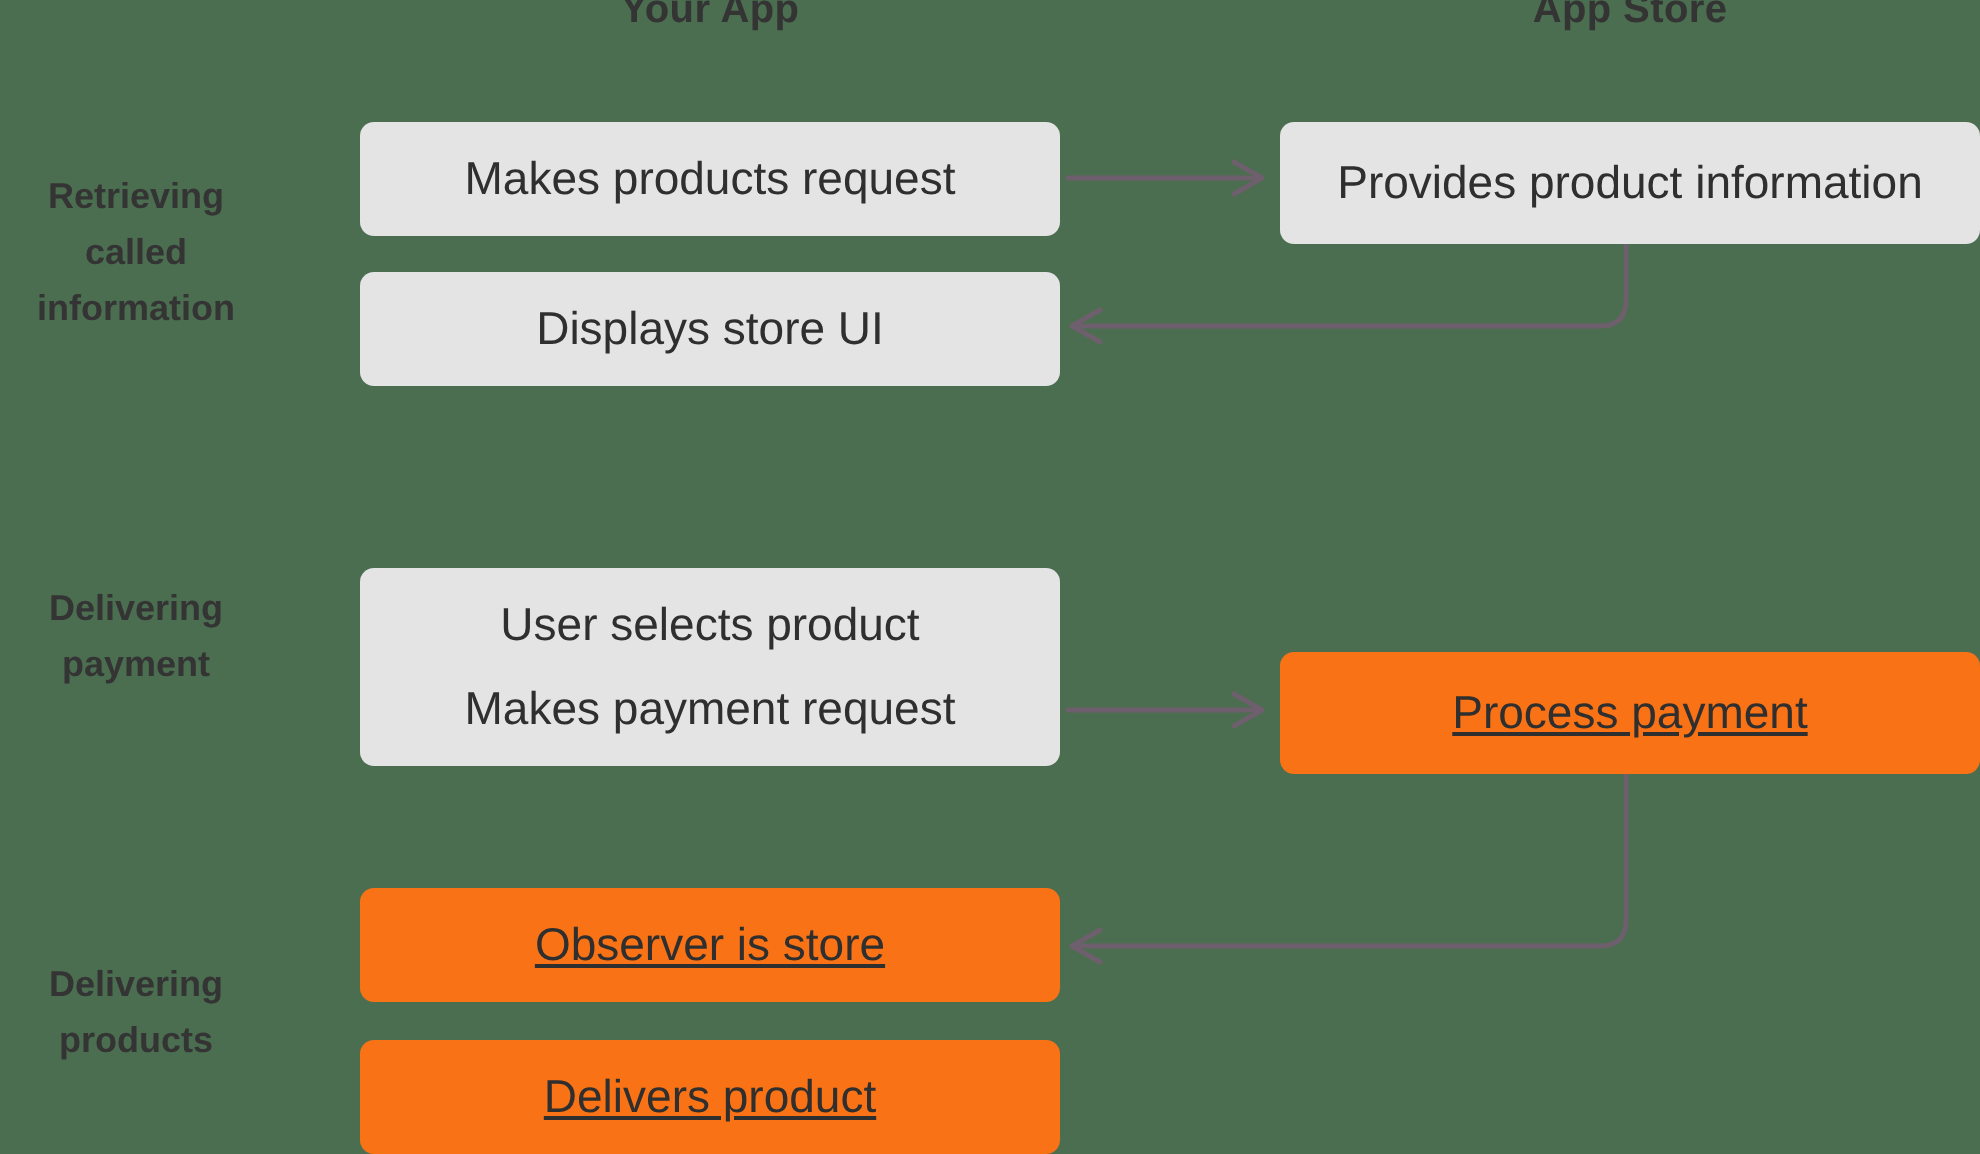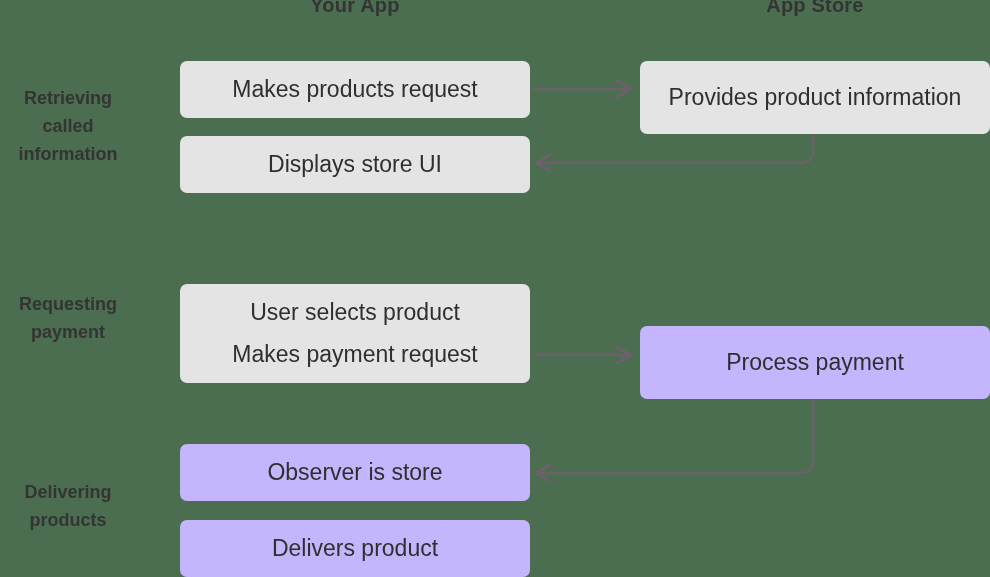--- a/index.html
+++ b/index.html
@@ -71,24 +71,24 @@
     font-size: 23px;
     color: #2f2f2f;
     display: flex;
     align-items: center;
     justify-content: center;
     box-sizing: border-box;
     padding: 0 24px;
     white-space: nowrap;
   }
   .box.gray  { background: #e4e4e4; }
-  .box.teal  { background: #c4b5fd; }
+  .box.teal  { background: #f97316; text-decoration: underline; }
 
   .box.left  { left: 180px; width: 350px; height: 57px; }
-  .box.right { left: 640px; width: 350px; height: 73px; }
+  .box.right { left: 640px; width: 350px; height: 61px; }
 
   
   .row-1 { top: 61px; }
   .row-2 { top: 136px; }
   .row-3 { top: 250px; margin-top: 34px; }
   .row-4 { top: 326px; }
   .row-5 { top: 444px; }
   .row-6 { top: 520px; text-align: center; }
 </style>
 </head>
@@ -116,21 +116,21 @@
     <g>
       <path d="M 813 384 L 813 460 Q 813 473 800 473 L 539 473" stroke="#6e5f6c" stroke-width="2.4" fill="none" stroke-linecap="round" stroke-linejoin="round"></path>
       <path d="M 550 465 L 536 473 L 550 481" stroke="#6e5f6c" stroke-width="2.6" fill="none" stroke-linecap="round" stroke-linejoin="round"></path>
     </g>
   </svg>
 
   <div class="col-header" id="header-your-app">Your App</div>
   <div class="col-header" id="header-app-store">App Store</div>
 
   <div class="stage-label" id="stage-label-retrieving">Retrieving called information</div>
-  <div class="stage-label" id="stage-label-requesting">Requesting payment</div>
+  <div class="stage-label" id="stage-label-requesting">Delivering payment</div>
   <div class="stage-label" id="stage-label-delivering">Delivering products</div>
 
   <div class="box gray left row-1">Makes products request</div>
 
   <div class="box gray right row-1">Provides product information</div>
 
   <div class="box gray left row-2">Displays store UI</div>
 
   <div class="box gray left row-3">User selects product</div>
 

